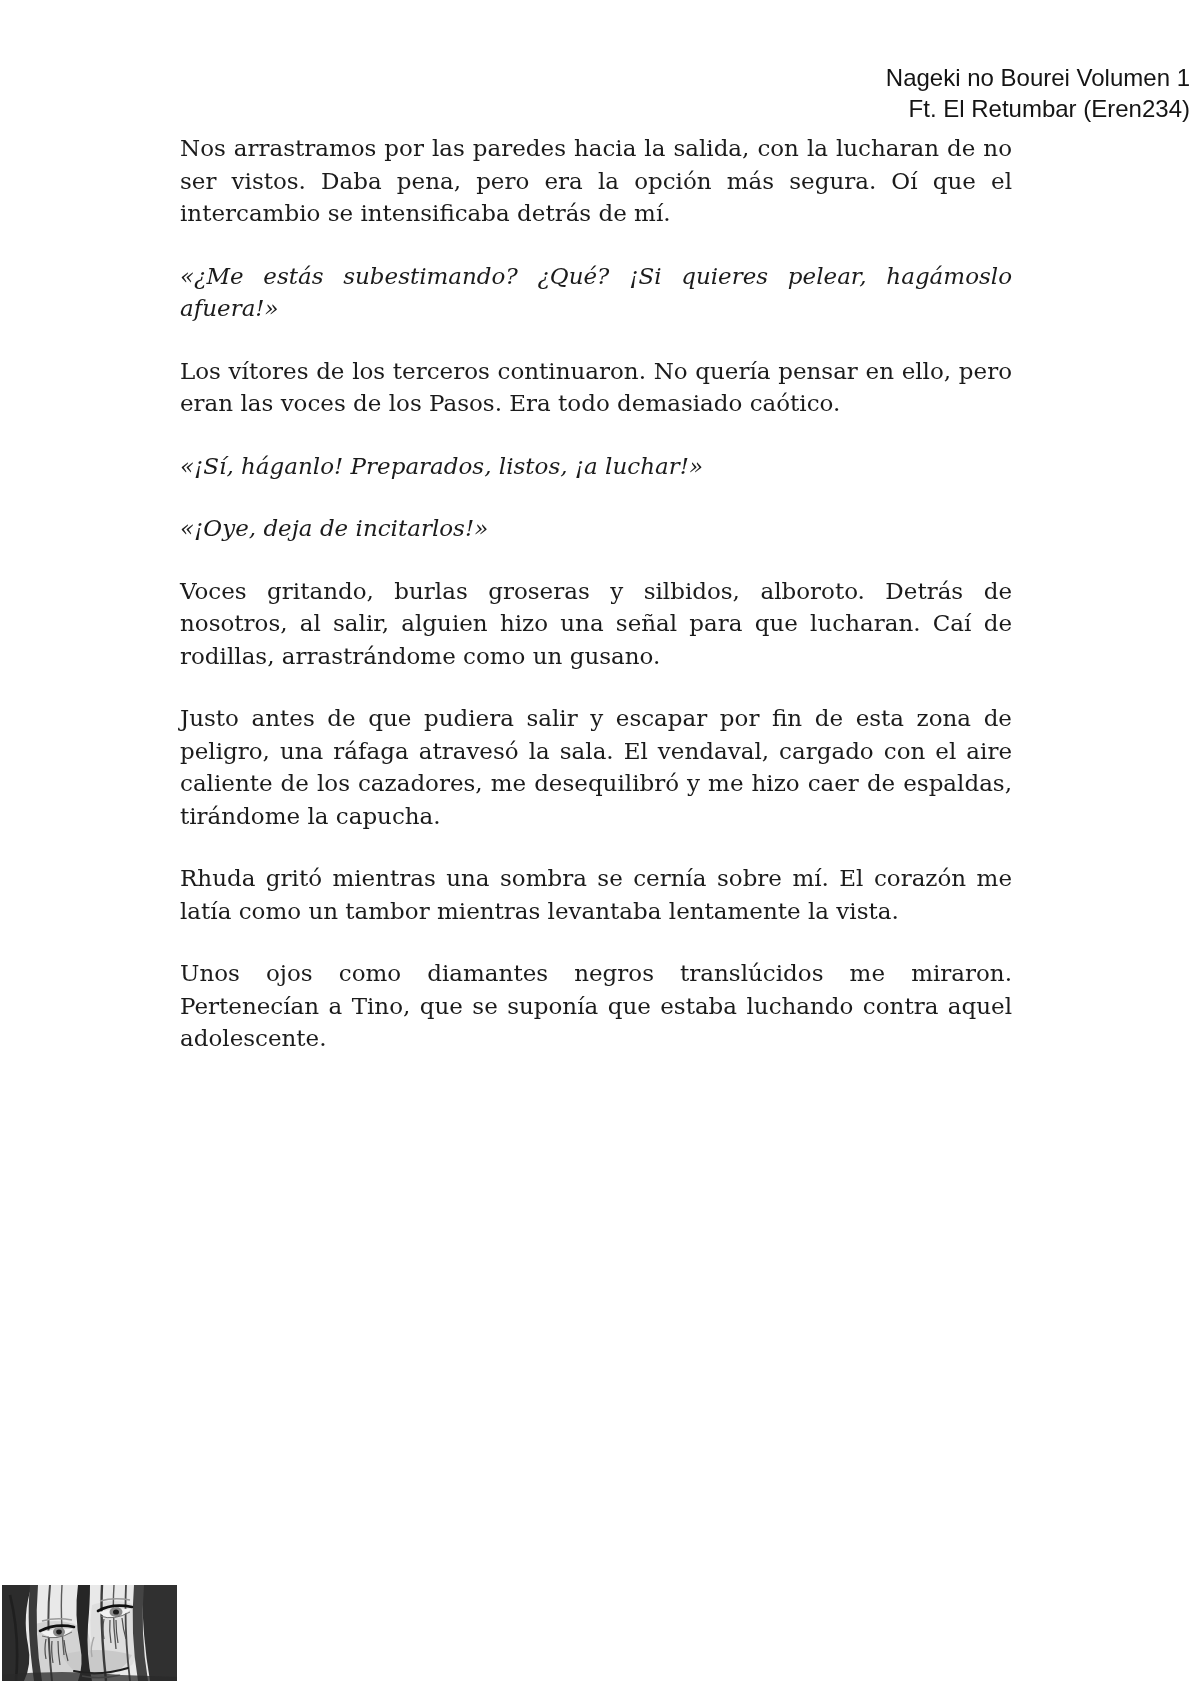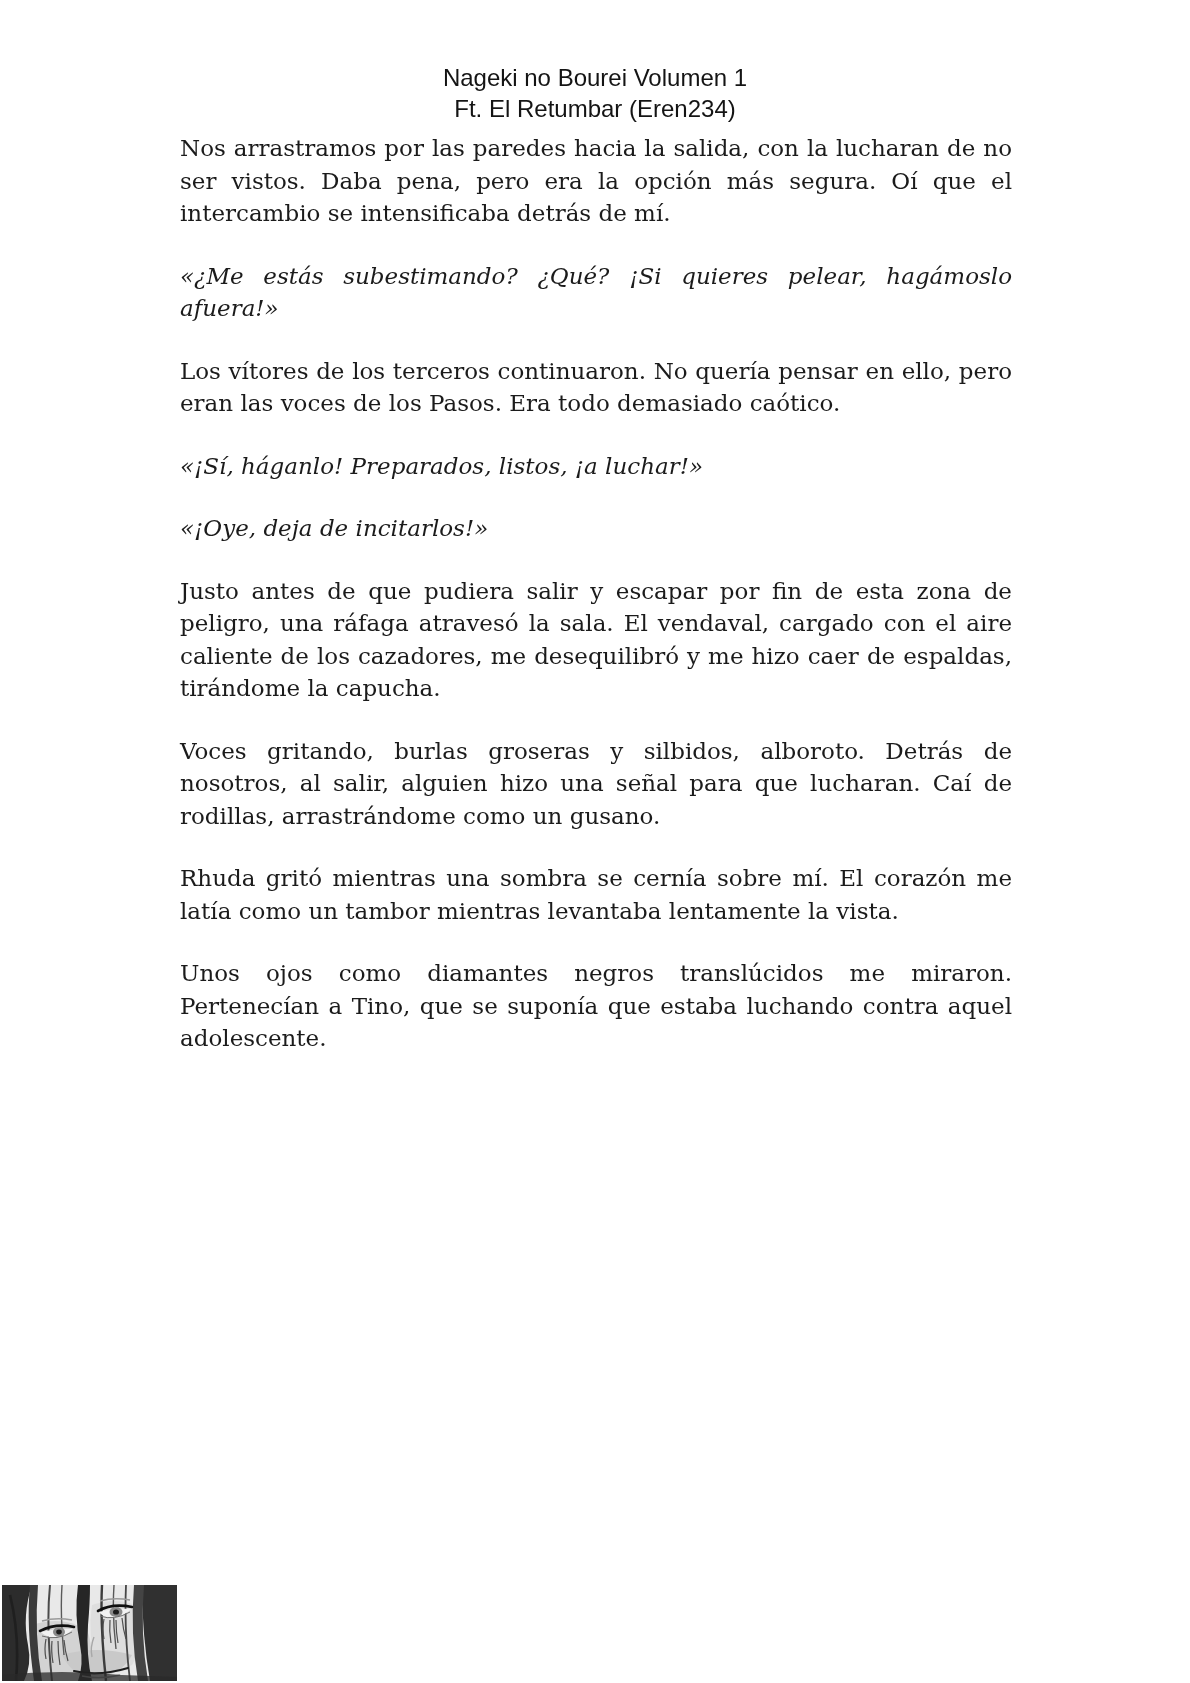--- a/index.html
+++ b/index.html
@@ -10,21 +10,21 @@
   body {
     width: 1190px;
     height: 1683px;
     position: relative;
     overflow: hidden;
     font-family: "DejaVu Serif", serif;
     color: #1b1b1b;
   }
   .doc-header {
     padding-top: 62px;
-    text-align: center;
+    text-align: right;
     font-family: "Liberation Sans", sans-serif;
     font-size: 24px;
     line-height: 31px;
     color: #141414;
   }
   .doc-header .title-line { display: block; }
   .doc-body {
     margin-left: 180px;
     width: 832px;
     margin-top: 8px;
@@ -59,22 +59,22 @@
   <span class="title-line">Nageki no Bourei Volumen 1</span>
   <span class="title-line">Ft. El Retumbar (Eren234)</span>
 </header>
 
 <main class="doc-body">
   <p class="para">Nos arrastramos por las paredes hacia la salida, con la lucharan de no ser vistos. Daba pena, pero era la opción más segura. Oí que el intercambio se intensificaba detrás de mí.</p>
   <p class="para quote">«¿Me estás subestimando? ¿Qué? ¡Si quieres pelear, hagámoslo afuera!»</p>
   <p class="para">Los vítores de los terceros continuaron. No quería pensar en ello, pero eran las voces de los Pasos. Era todo demasiado caótico.</p>
   <p class="para quote">«¡Sí, háganlo! Preparados, listos, ¡a luchar!»</p>
   <p class="para quote">«¡Oye, deja de incitarlos!»</p>
+  <p class="para">Voces gritando, burlas groseras y silbidos, alboroto. Detrás de nosotros, al salir, alguien hizo una señal para que lucharan. Caí de rodillas, arrastrándome como un gusano.</p>
   <p class="para">Justo antes de que pudiera salir y escapar por fin de esta zona de peligro, una ráfaga atravesó la sala. El vendaval, cargado con el aire caliente de los cazadores, me desequilibró y me hizo caer de espaldas, tirándome la capucha.</p>
-  <p class="para">Voces gritando, burlas groseras y silbidos, alboroto. Detrás de nosotros, al salir, alguien hizo una señal para que lucharan. Caí de rodillas, arrastrándome como un gusano.</p>
   <p class="para">Rhuda gritó mientras una sombra se cernía sobre mí. El corazón me latía como un tambor mientras levantaba lentamente la vista.</p>
   <p class="para">Unos ojos como diamantes negros translúcidos me miraron. Pertenecían a Tino, que se suponía que estaba luchando contra aquel adolescente.</p>
 </main>
 
 <div class="manga-image">
   <svg width="175" height="96" viewBox="0 0 175 96" xmlns="http://www.w3.org/2000/svg">
     <defs>
       <linearGradient id="bgGrad" x1="0" y1="0" x2="0" y2="1">
         <stop offset="0" stop-color="#f0f0f0"></stop>
         <stop offset="1" stop-color="#d8d8d8"></stop>

